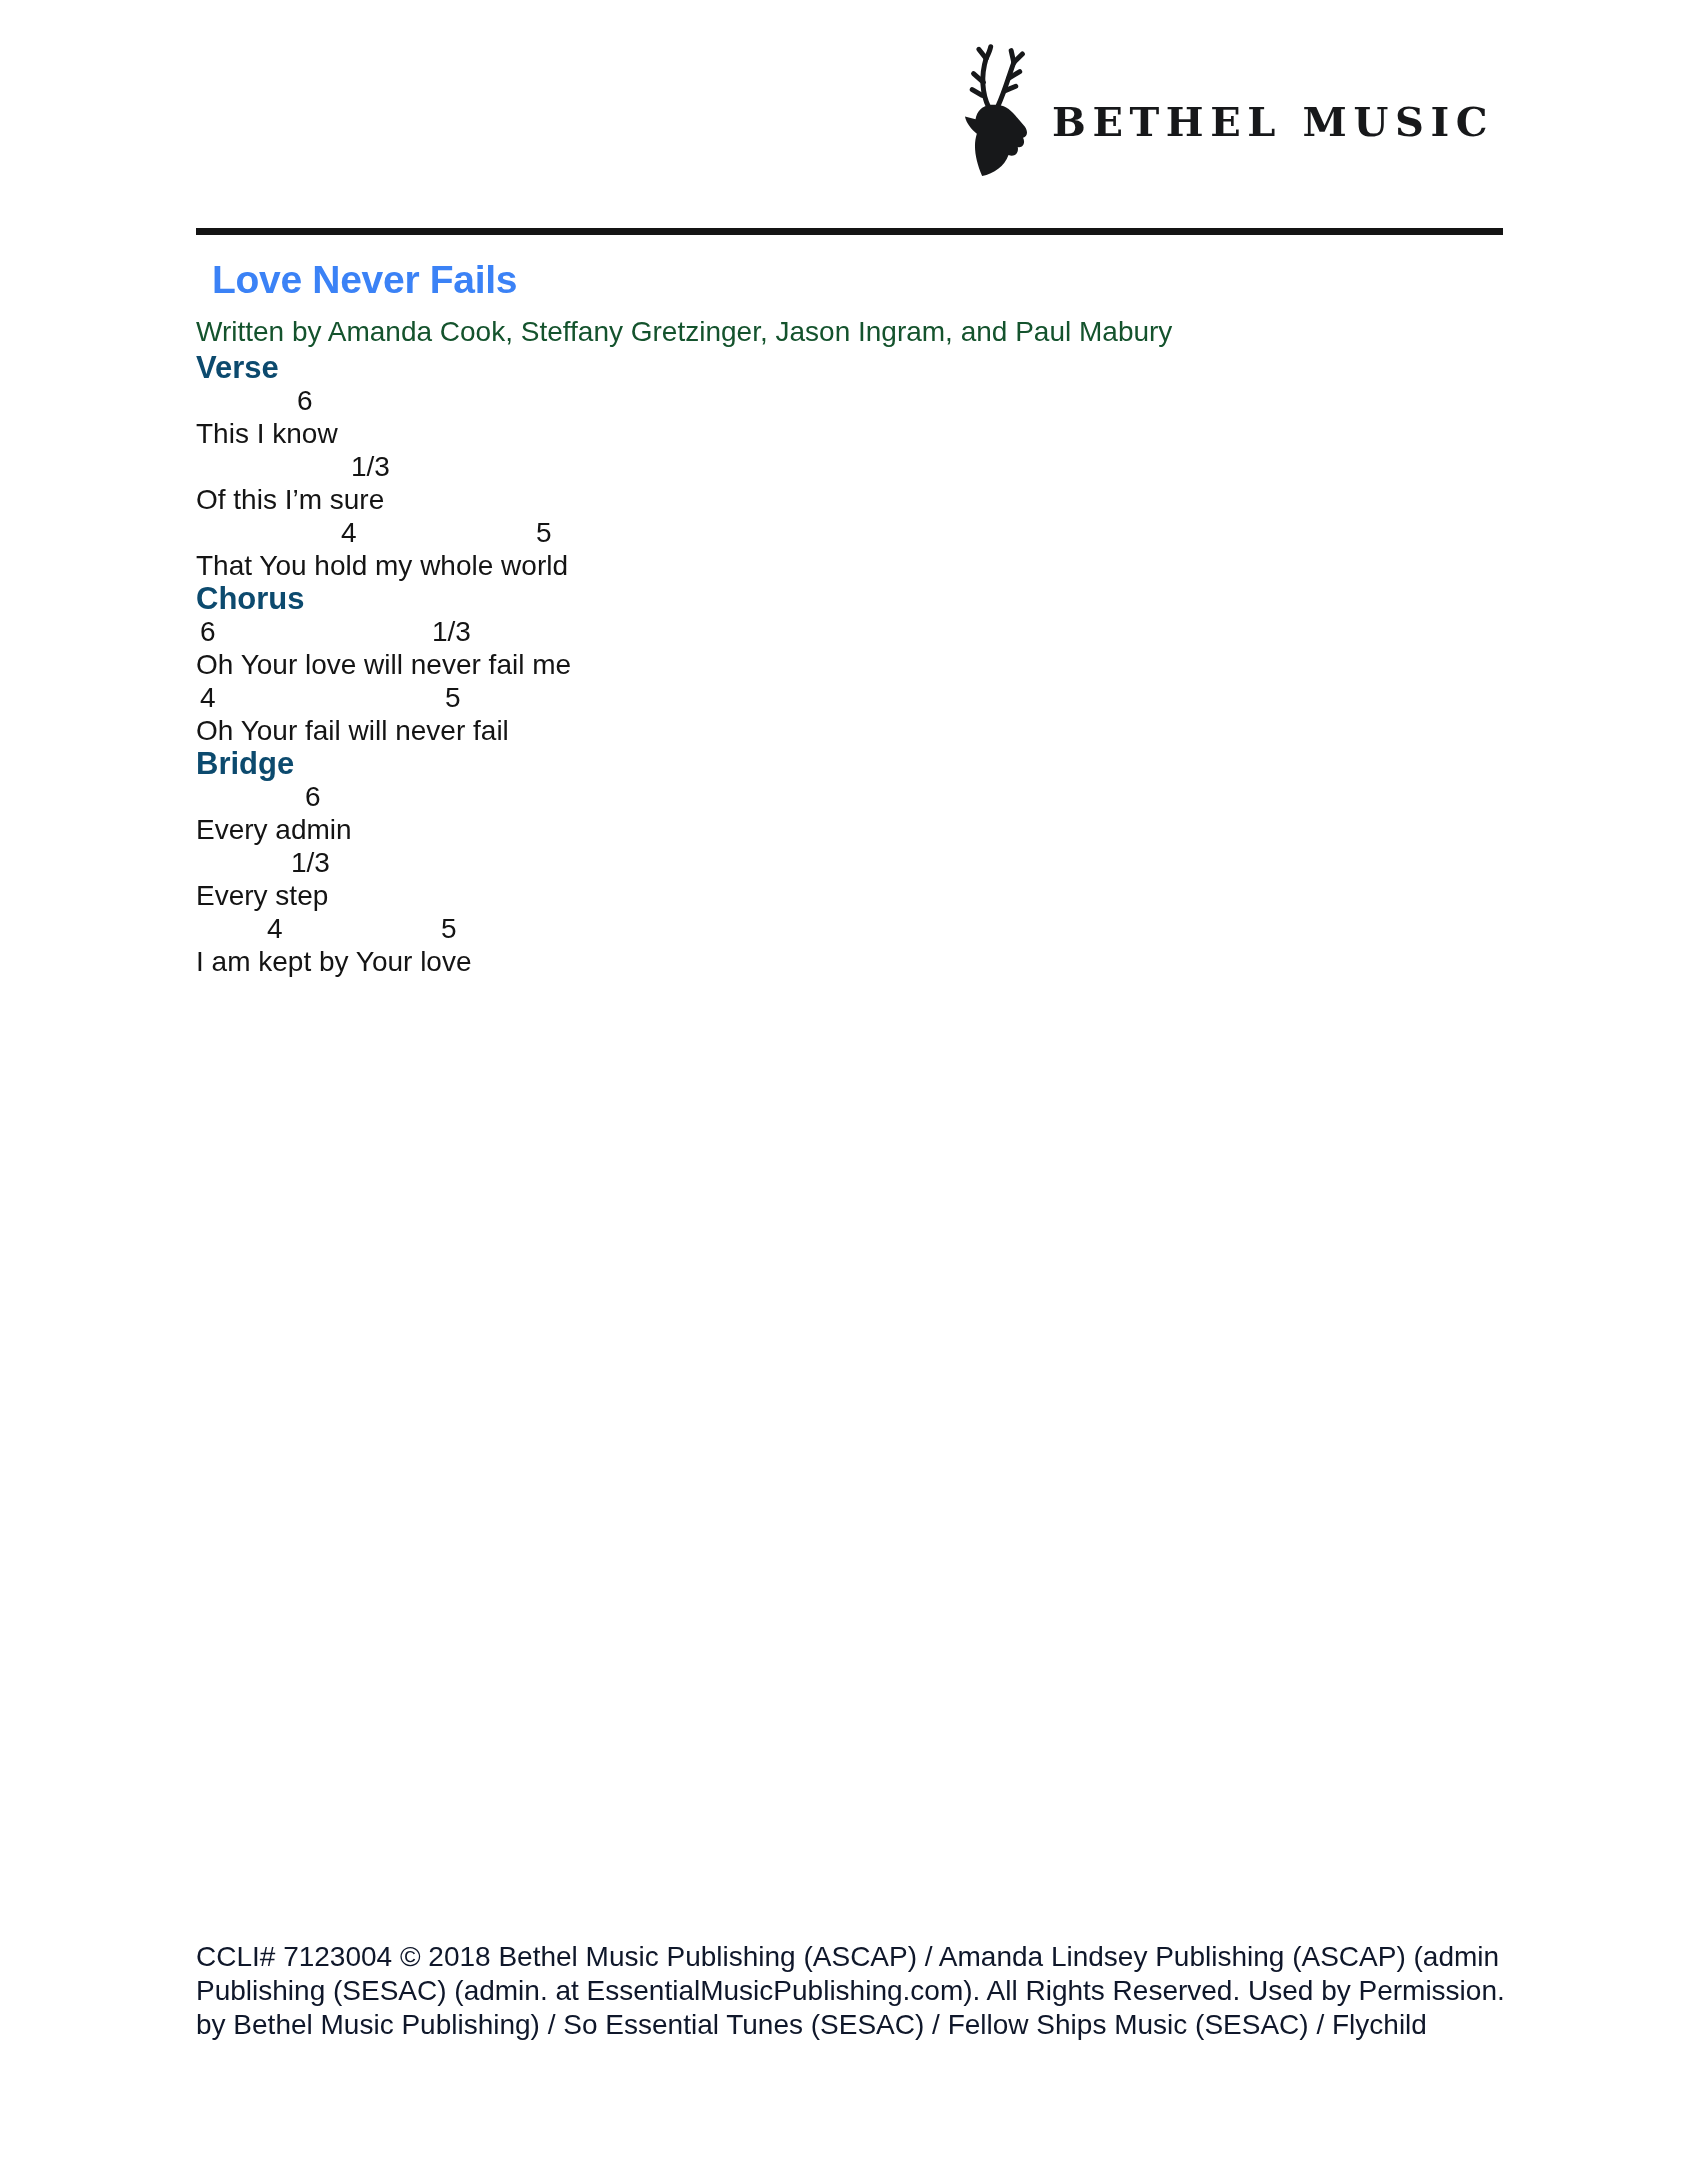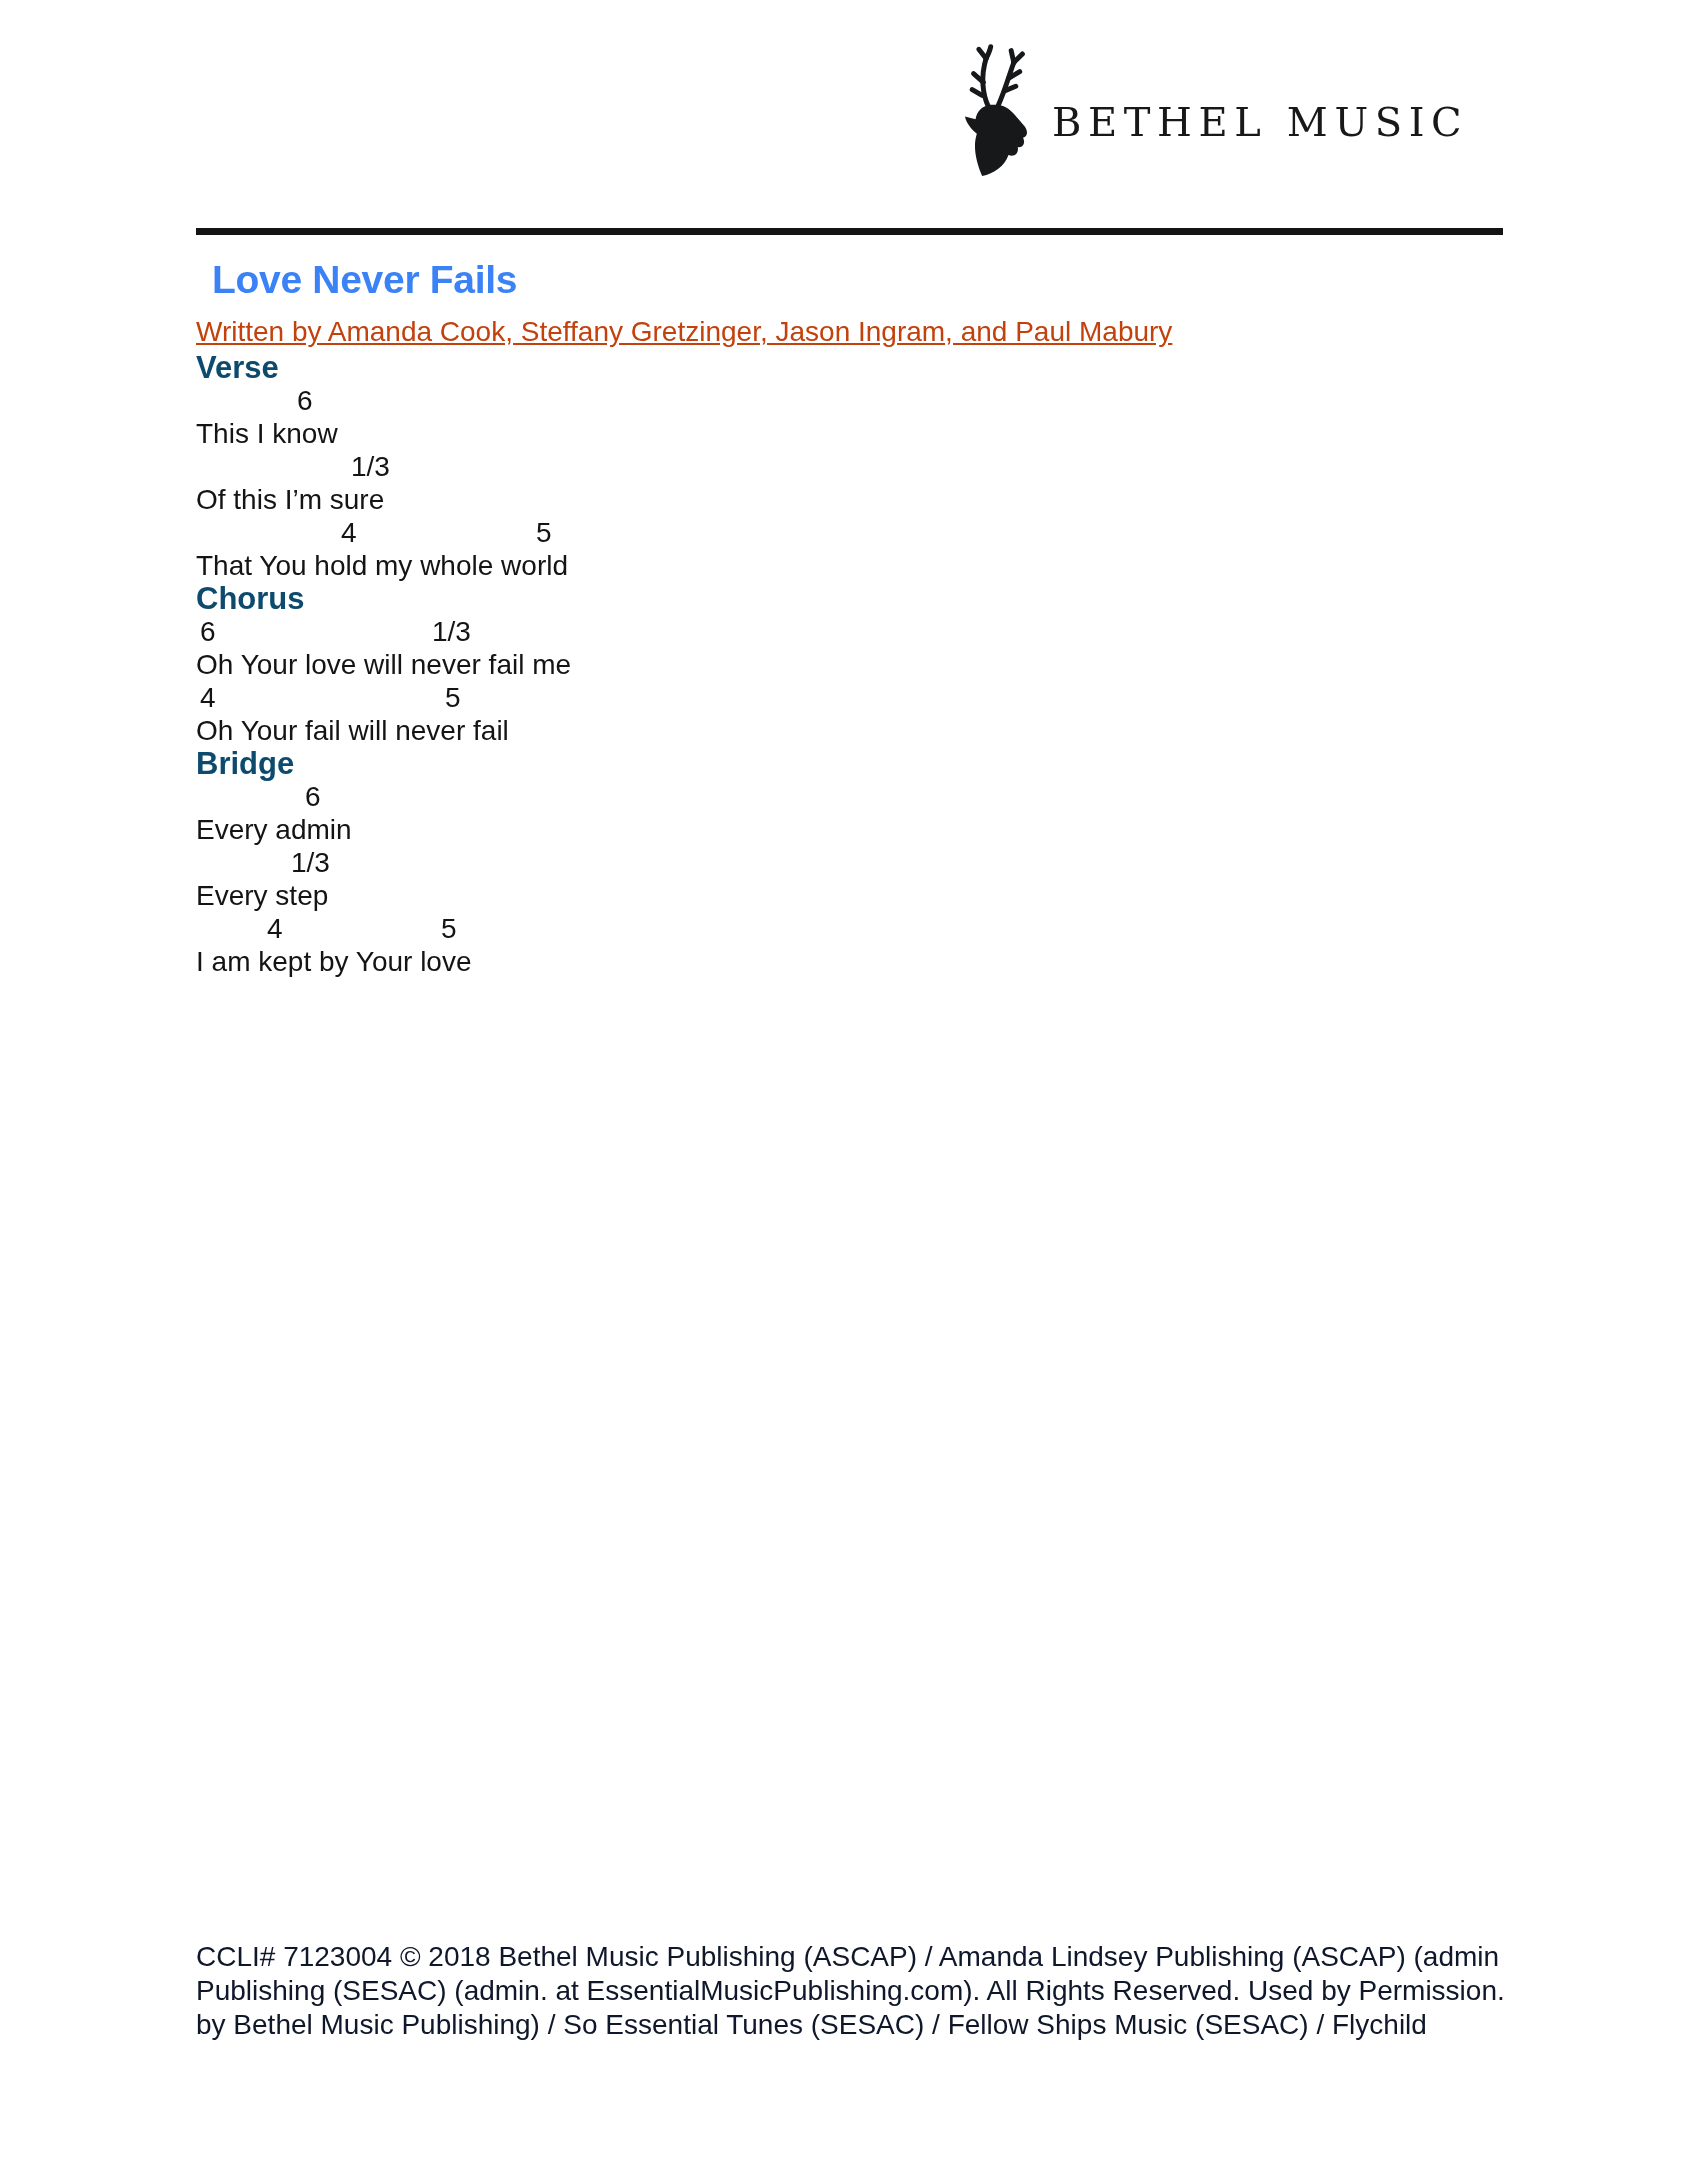--- a/index.html
+++ b/index.html
@@ -9,34 +9,34 @@
     -webkit-font-smoothing:antialiased;
   }
   .page{position:absolute;inset:0;overflow:hidden;}
 
   
   .brand{position:absolute;left:953px;top:44px;width:556px;height:132px;}
   .deer{position:absolute;left:0;top:0;}
   .brand-text{
     position:absolute;left:99px;top:58px;
     font-family:"DejaVu Serif","Liberation Serif",serif;
-    font-weight:400;font-size:40px;line-height:40px;letter-spacing:6.6px;
+    font-weight:700;font-size:40px;line-height:40px;letter-spacing:6.6px;
     color:#17181a;white-space:nowrap;
   }
 
   
   .rule{position:absolute;left:196px;top:228px;width:1307px;height:7.3px;background:#141414;}
 
   
   .title-block{position:absolute;left:196px;top:243px;width:1310px;}
   .song-title{
     margin:16px;font-size:39px;font-weight:700;line-height:41px;
     letter-spacing:-0.3px;color:#3b82f6;
   }
-  .song-byline{margin:0;font-size:28px;font-weight:400;line-height:32px;color:#c2410c;text-decoration:underline;}
+  .song-byline{margin:0;font-size:28px;font-weight:400;line-height:32px;color:#14532d;}
 
   
   .lyrics{position:absolute;left:196px;top:351px;width:1323px;font-size:28px;}
   .section{margin:0;padding:0;}
   .section + .section{}
   .section-name{font-size:31px;font-weight:700;height:33px;line-height:33px;color:#0c4a6e;}
   .line{position:relative;height:33px;line-height:33px;white-space:pre;color:#141414;}
   .chord{position:absolute;top:0;line-height:33px;}
 
   

